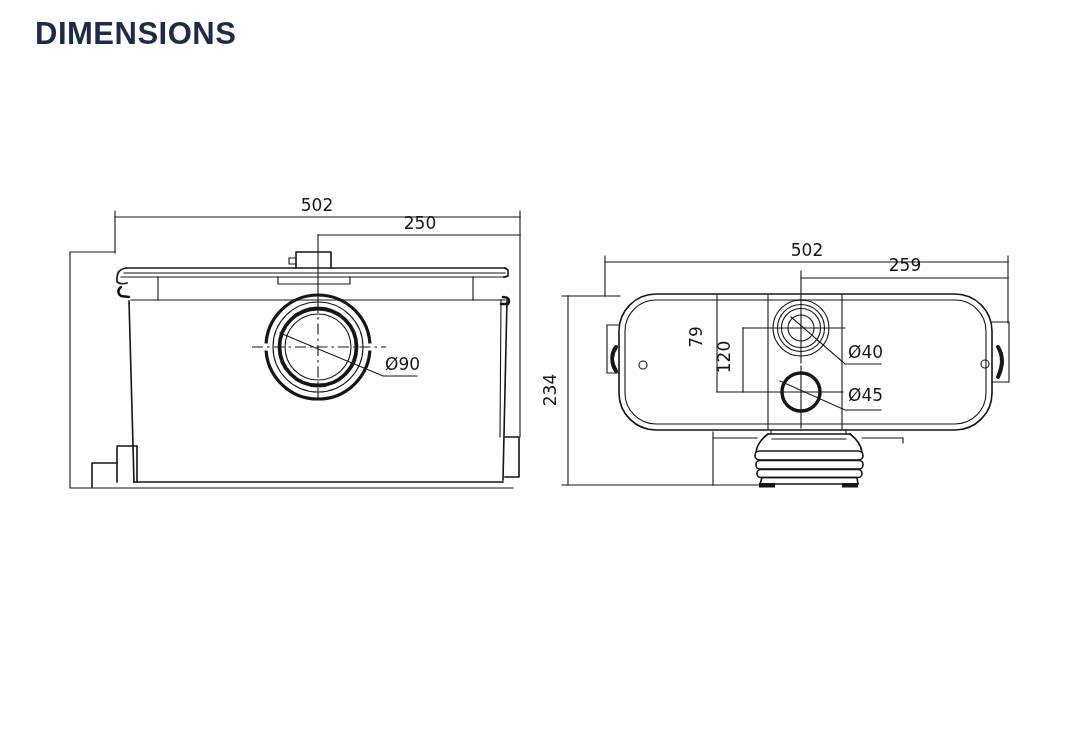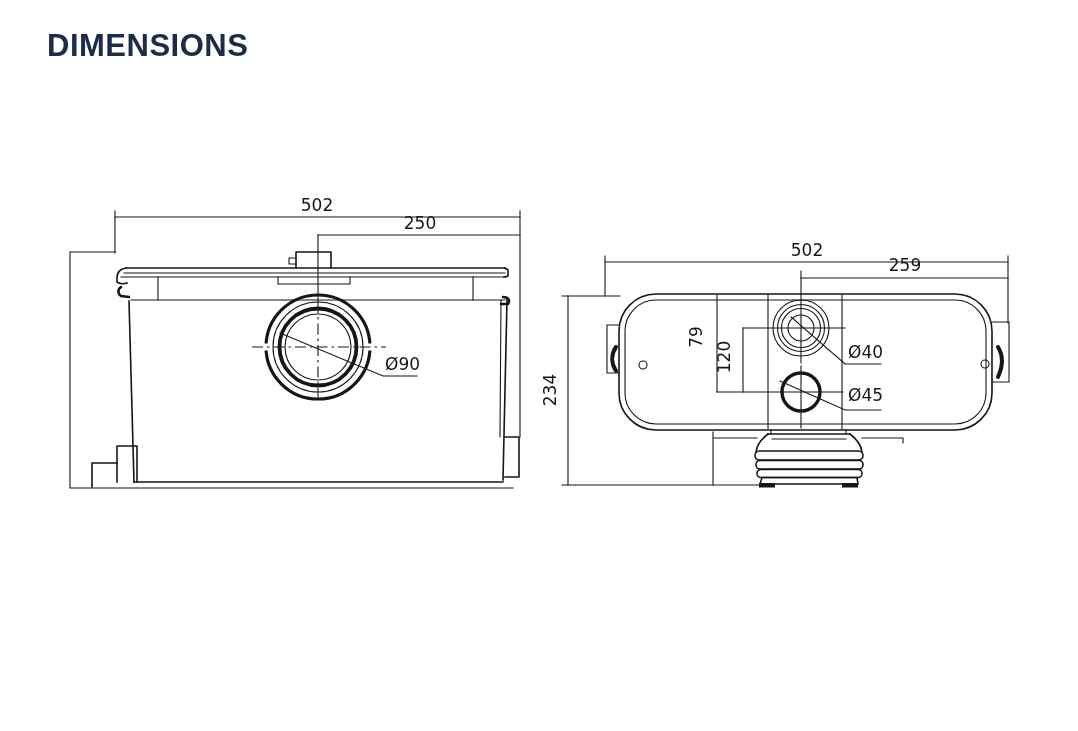--- a/index.html
+++ b/index.html
@@ -2,21 +2,21 @@
 <html style="--accent: #1c2b49; --line: #161616;"><head>
 <meta charset="utf-8">
 <style>
   :root { --accent:#1c2b49; --line:#161616; --bg:#ffffff; }
   html,body { margin:0; padding:0; background:var(--bg); }
   .page {
     position:relative; width:1078px; height:731px; background:var(--bg);
     font-family:"Liberation Sans", sans-serif; overflow:hidden;
   }
   .page-title {
-    position:absolute; left:31px; top:12px; margin:16px;
+    position:absolute; left:31px; top:12px; margin:4px;
     font-size:31px; font-weight:800; letter-spacing:0.5px;
     color:var(--accent);
     font-family:"Liberation Sans", sans-serif;
   }
   svg.drawing { position:absolute; left:0; top:0; }
   
   .ln  { fill:none; stroke:var(--line); stroke-width:1.6; stroke-linecap:square; stroke-linejoin:round; }
   .dim { fill:none; stroke:var(--line); stroke-width:1.1; stroke-linecap:square; }
   .thin{ fill:none; stroke:var(--line); stroke-width:1.1; stroke-linecap:square; }
   .cl  { fill:none; stroke:var(--line); stroke-width:1.1; stroke-dasharray:11 4 2.5 4; }

